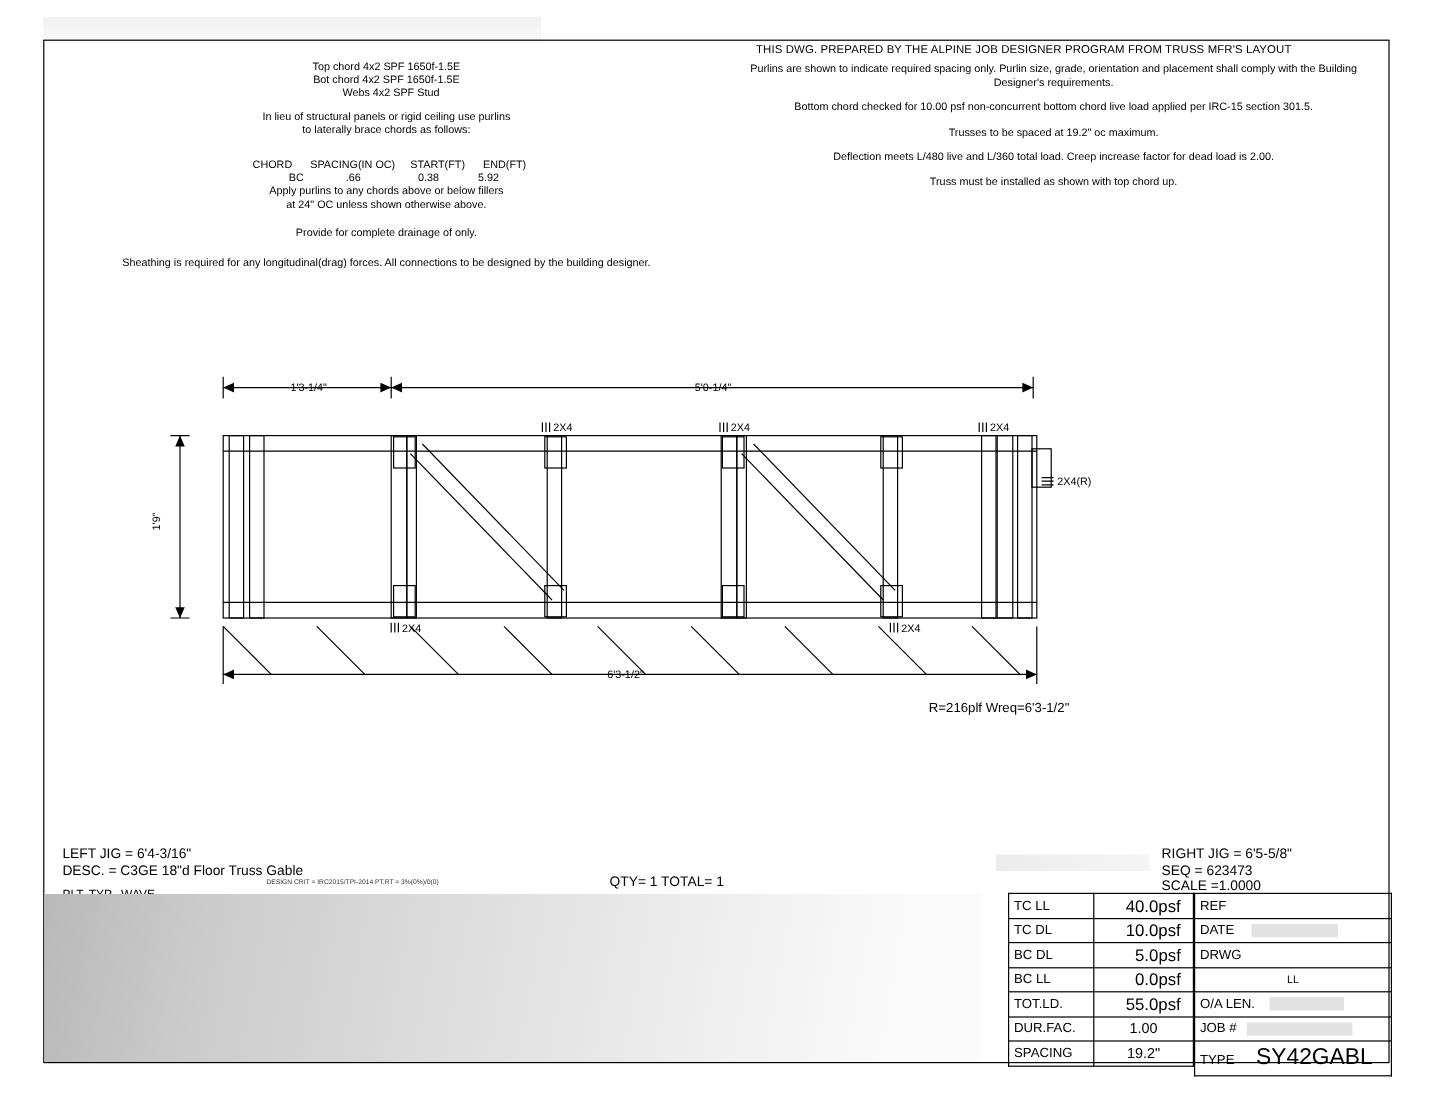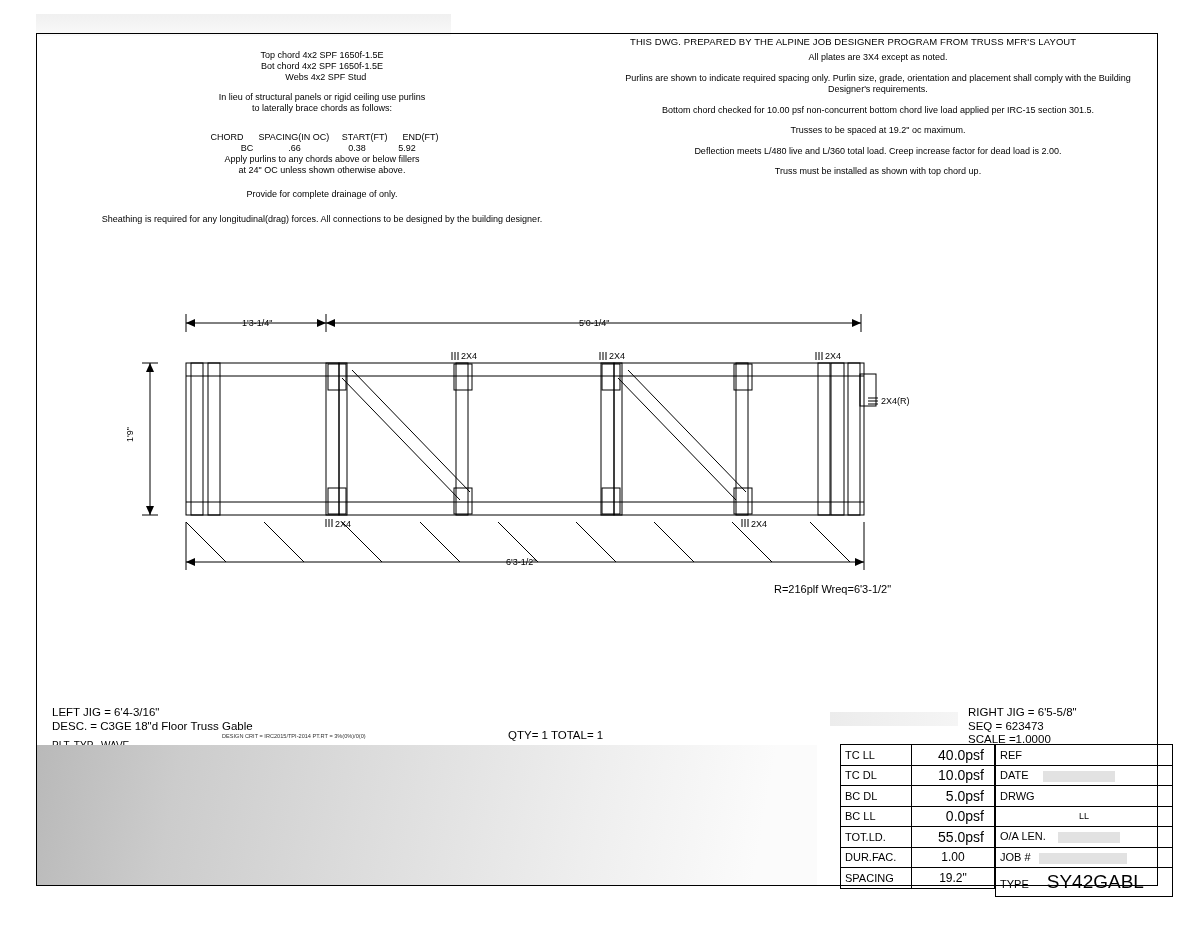--- a/index.html
+++ b/index.html
@@ -16,21 +16,21 @@
   #drawing{position:absolute;left:36px;top:290px;width:1122px;height:430px;}
   .ftxt{font-size:9px;}
   .jigrow{position:absolute;font-size:11.5px;line-height:13.5px;white-space:nowrap;}
   #leftjig{left:52px;top:706px;}
   #rightjig{left:968px;top:706px;}
   #qty{position:absolute;left:508px;top:729px;font-size:11.5px;}
   #plt{position:absolute;left:52px;top:740px;font-size:10px;}
   #designcrit{position:absolute;left:222px;top:733px;font-size:5.6px;color:#333;white-space:nowrap;}
   .tbl{position:absolute;border-collapse:collapse;font-size:11px;}
   #loadtbl{left:840px;top:744px;width:155px;}
-  #reftbl{left:995px;top:744px;width:178px;}
+  #reftbl{left:995px;top:744px;width:165px;}
   .tbl td{border:1px solid #000;height:19.5px;padding:0 4px;vertical-align:middle;margin-top:20px;}
   .lbl{font-size:11px;}
   .val{font-size:14px;text-align:right;padding-right:10px !important;}
   .valsm{font-size:12px;text-align:center;}
   .big{font-size:19px;}
   .redactcell{display:inline-block;height:11px;background:#e2e2e2;vertical-align:middle;}
   #bigredact{position:absolute;left:37px;top:745px;width:780px;height:140px;
     background:linear-gradient(100deg,#b9b9b9 0%,#cccccc 18%,#dcdcdc 42%,#eeeeee 70%,#fbfbfb 92%);}
   #topleftredact{position:absolute;left:36px;top:14px;width:415px;height:22px;background:linear-gradient(180deg,#f0f0f0,#fafafa);}
 </style>
@@ -53,21 +53,20 @@
     <p style="margin-bottom:17px">to laterally brace chords as follows:</p>
     <p class="mono" style="margin-bottom:0">  CHORD      SPACING(IN OC)     START(FT)      END(FT)</p>
     <p class="mono" style="margin-bottom:0">     BC              .66                   0.38             5.92</p>
     <p style="margin-bottom:0">Apply purlins to any chords above or below fillers</p>
     <p style="margin-bottom:13px">at 24" OC unless shown otherwise above.</p>
     <p style="margin-bottom:14px">Provide for complete drainage of only.</p>
     <p>Sheathing is required for any longitudinal(drag) forces. All connections to be designed by the building designer.</p>
   </div>
 
   <div class="notesR">
-    <p>All plates are 3X4 except as noted.</p>
     <p>Purlins are shown to indicate required spacing only. Purlin size, grade, orientation and placement shall comply with the Building Designer's requirements.</p>
     <p>Bottom chord checked for 10.00 psf non-concurrent bottom chord live load applied per IRC-15 section 301.5.</p>
     <p>Trusses to be spaced at 19.2" oc maximum.</p>
     <p>Deflection meets L/480 live and L/360 total load. Creep increase factor for dead load is 2.00.</p>
     <p>Truss must be installed as shown with top chord up.</p>
   </div>
 
   <div id="drawing">
     <svg width="1122" height="430" viewBox="0 0 1122 430">
       <g stroke="#000" fill="none" stroke-width="1">

